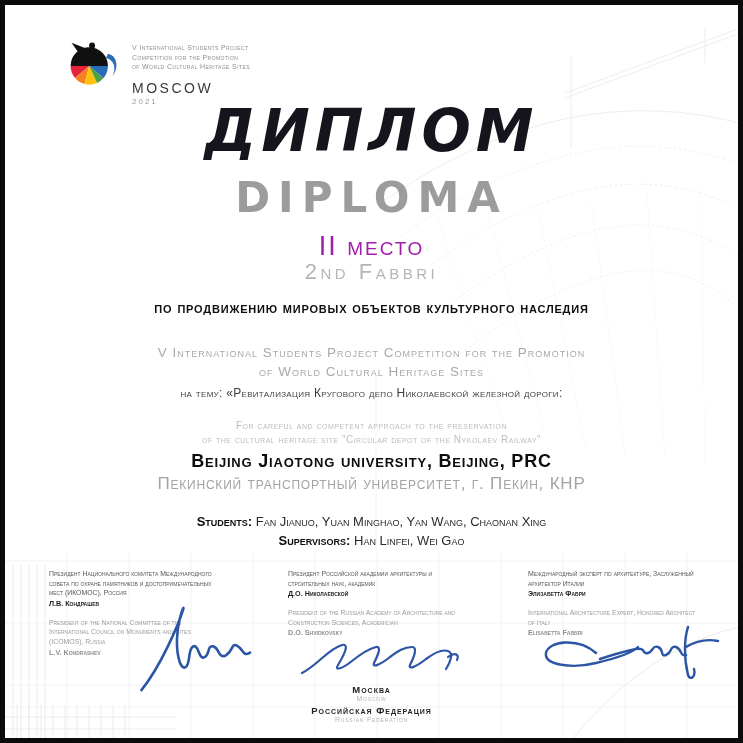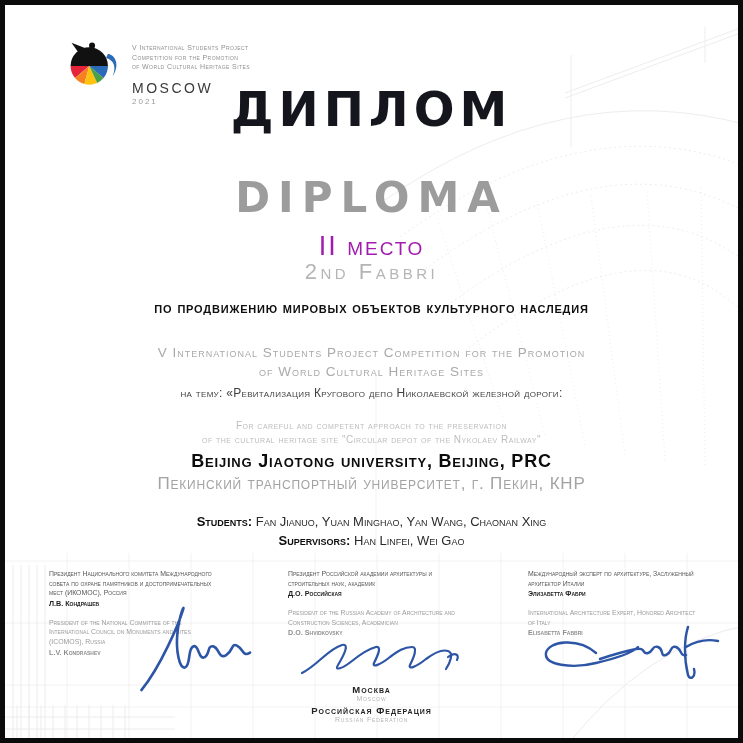--- a/index.html
+++ b/index.html
@@ -20,21 +20,21 @@
   .sc{font-variant-caps:small-caps;}
 
   
   .logo-row{left:60px;top:34px;display:flex;gap:11px;}
   .logo-text{padding-top:4px;}
   .logo-line{font-size:7px;line-height:9.5px;color:#8f8f8f;letter-spacing:.4px;}
   .logo-city{margin-top:8px;font-size:14px;letter-spacing:2.5px;color:#3a3a3a;font-weight:500;}
   .logo-year{font-size:8px;letter-spacing:2px;color:#9a9a9a;margin-top:1px;}
 
   
-  .title-ru{top:76px;font-family:"DejaVu Sans",sans-serif;font-size:48px;font-weight:800;letter-spacing:5px;color:#15151d;}
+  .title-ru{top:92px;font-family:"DejaVu Sans",sans-serif;font-size:58px;font-weight:800;letter-spacing:5px;color:#15151d;font-style:italic;}
   .title-en{top:160px;font-family:"DejaVu Sans",sans-serif;font-size:42px;font-weight:700;letter-spacing:8px;color:#9c9c9c;margin-top:8px;}
   .place-ru{top:226px;font-size:27px;letter-spacing:2px;color:#a21caf;font-weight:500;}
   .place-en{top:254px;font-size:22px;letter-spacing:3.5px;color:#b5b5b5;}
 
   .comp-ru{top:292px;font-size:15px;font-weight:700;line-height:21px;letter-spacing:.8px;color:#0f0f0f;}
   .comp-en{top:338px;font-size:13.5px;line-height:19px;letter-spacing:1px;color:#a9a9a9;}
 
   .theme-ru{top:380px;font-size:12px;line-height:17px;letter-spacing:.3px;color:#3f3f3f;}
   .theme-en{top:414px;font-size:10px;line-height:13.5px;letter-spacing:.5px;color:#bdbdbd;}
 
@@ -156,21 +156,21 @@
   </div>
 
   <div class="layer sig-col sig-col-1">
     <div class="sig-ru-title sc">Президент Национального комитета Международного совета по охране памятников и достопримечательных мест (ИКОМОС), Россия</div>
     <div class="sig-ru-name sc">Л.В. Кондрашев</div>
     <div class="sig-en-title sc">President of the National Committee of the International Council on Monuments and Sites (ICOMOS), Russia</div>
     <div class="sig-en-name sc">L.V. Kondrashev</div>
   </div>
   <div class="layer sig-col sig-col-2">
     <div class="sig-ru-title sc">Президент Российской академии архитектуры и строительных наук, академик</div>
-    <div class="sig-ru-name sc">Д.О. Российская</div>
+    <div class="sig-ru-name sc">Д.О. Николаевской</div>
     <div class="sig-en-title sc">President of the Russian Academy of Architecture and Construction Sciences, Academician</div>
     <div class="sig-en-name sc">D.O. Shvidkovsky</div>
   </div>
   <div class="layer sig-col sig-col-3">
     <div class="sig-ru-title sc">Международный эксперт по архитектуре, Заслуженный архитектор Италии</div>
     <div class="sig-ru-name sc">Элизабетта Фабри</div>
     <div class="sig-en-title sc">International Architecture Expert, Honored Architect of Italy</div>
     <div class="sig-en-name sc">Elisabetta Fabbri</div>
   </div>
 

